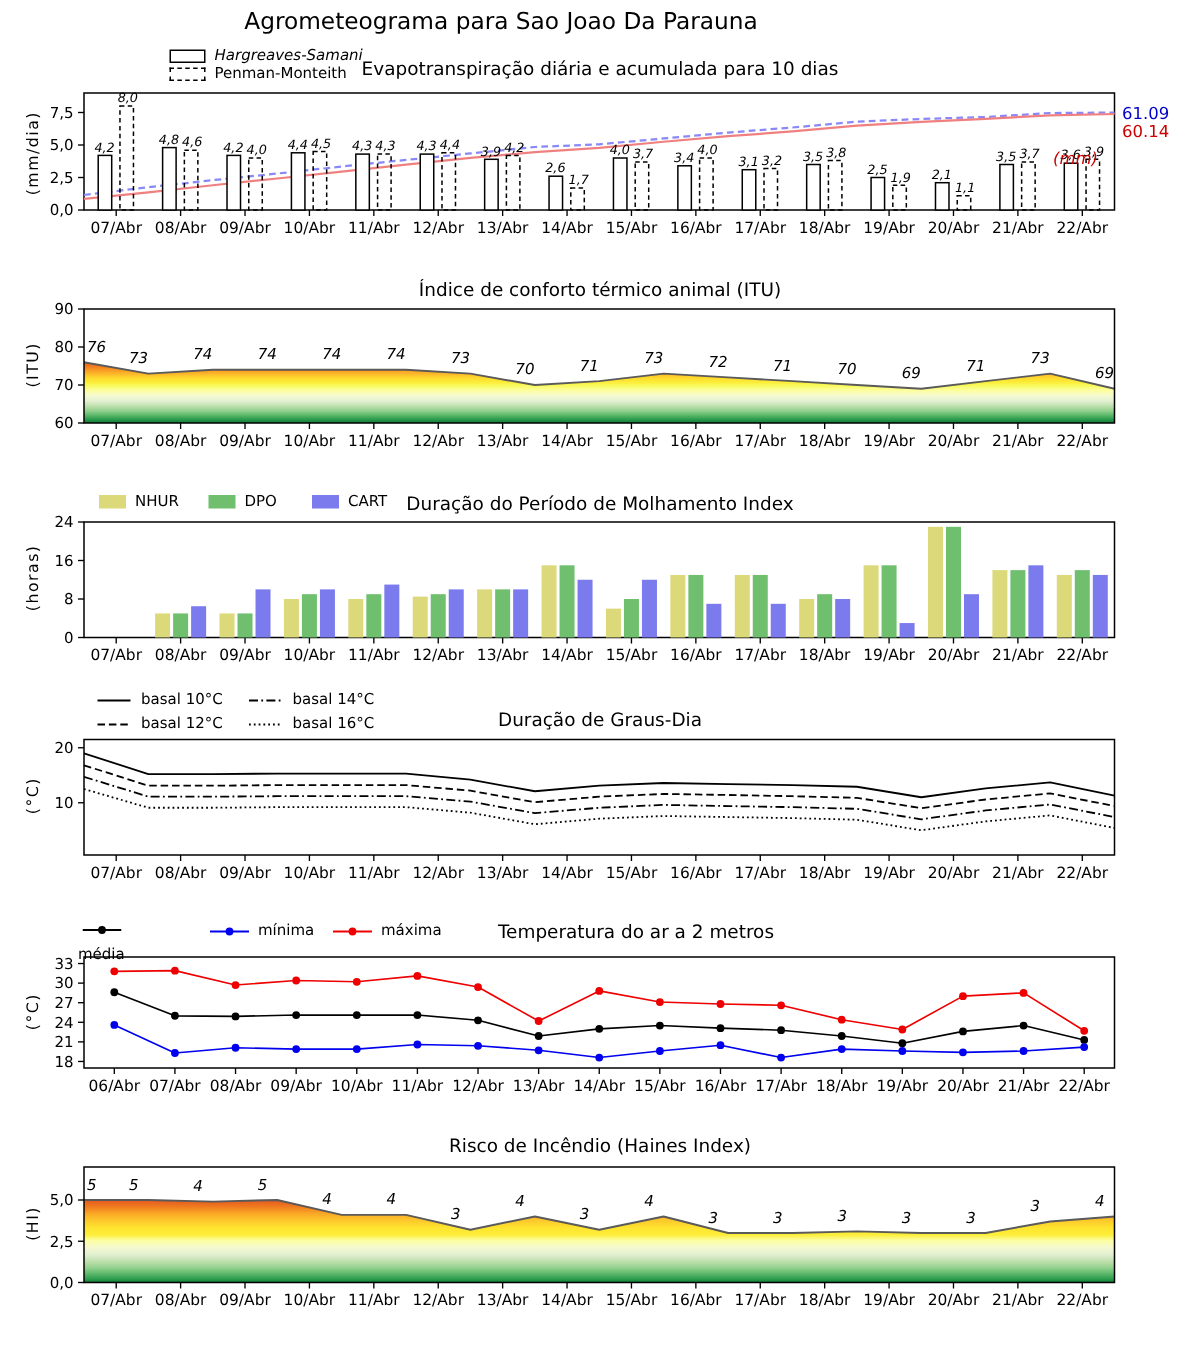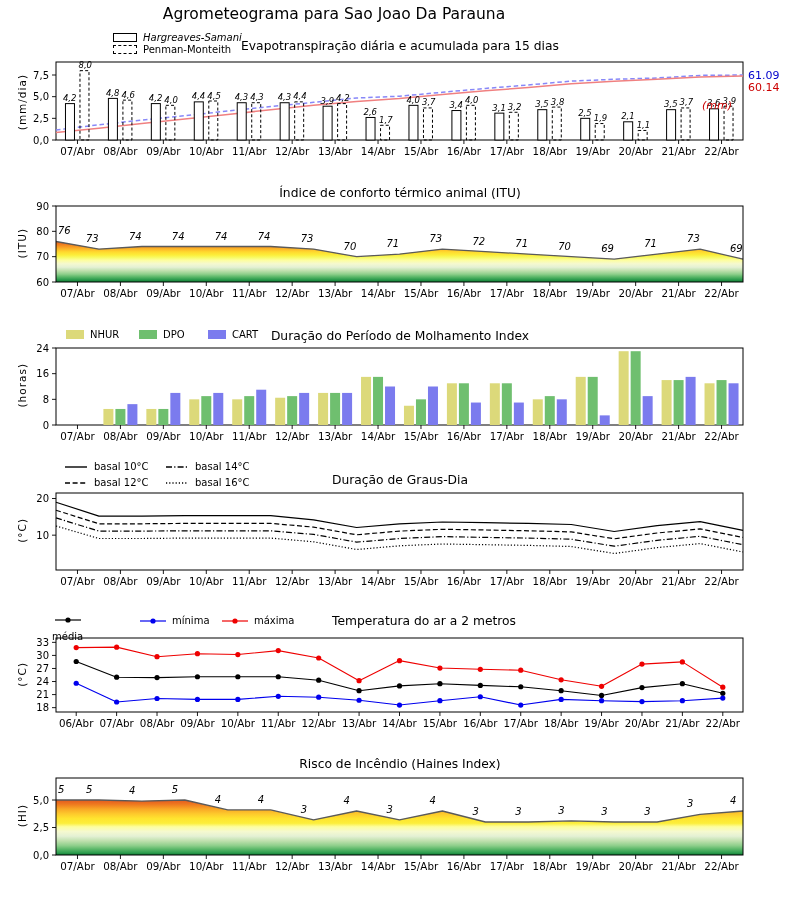--- a/index.html
+++ b/index.html
@@ -533,21 +533,21 @@
   <div class="ov main-title" style="top:5px;">Agrometeograma para Sao Joao Da Parauna</div>
 
   <div class="ov lgrow" style="left:113px;top:32px;font-style:italic;">
     <span class="sw solid"></span>
     <span class="lgt">Hargreaves-Samani</span>
   </div>
   <div class="ov lgrow" style="left:113px;top:44px;">
     <span class="sw dashed"></span>
     <span class="lgt">Penman-Monteith</span>
   </div>
-  <div class="ov sub-title" style="top:39px;">Evapotranspiração diária e acumulada para 15 dias</div>
+  <div class="ov sub-title" style="top:39px;">Evapotranspiração diária e acumulada para 10 dias</div>
   <div class="ov rlab" style="left: 748px; top: 57px; color: rgb(0, 0, 204); margin-top: 12px;">61.09</div>
   <div class="ov rlab" style="left: 748px; top: 81px; color: rgb(204, 0, 0);">60.14</div>
   <div class="ov rlab" style="left: 702px; top: 99px; color: rgb(204, 0, 0); font-style: italic;">(mm)</div>
   <div class="ov ylab" style="left:16px;top:74px;">(mm/dia)</div>
 
   <div class="ov sub-title" style="top:186px;">Índice de conforto térmico animal (ITU)</div>
   <div class="ov ylab" style="left:16px;top:228px;">(ITU)</div>
 
   <div class="ov lgrow" style="left:66px;top:329px;">
     <span class="csw" style="background-color: rgb(220, 217, 122);"></span>

